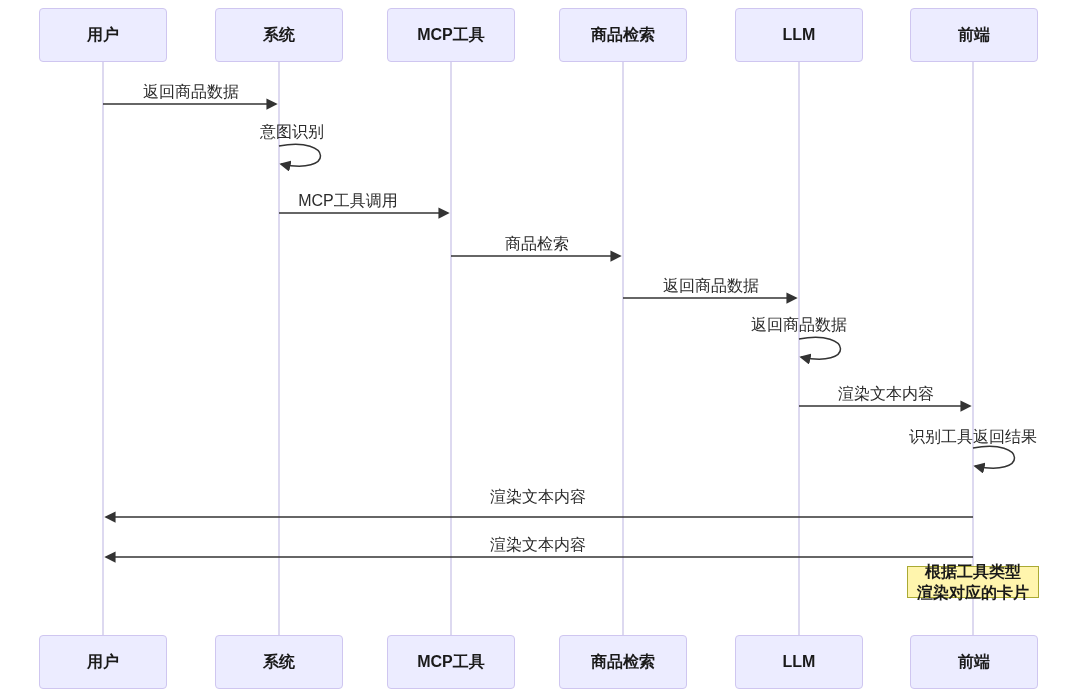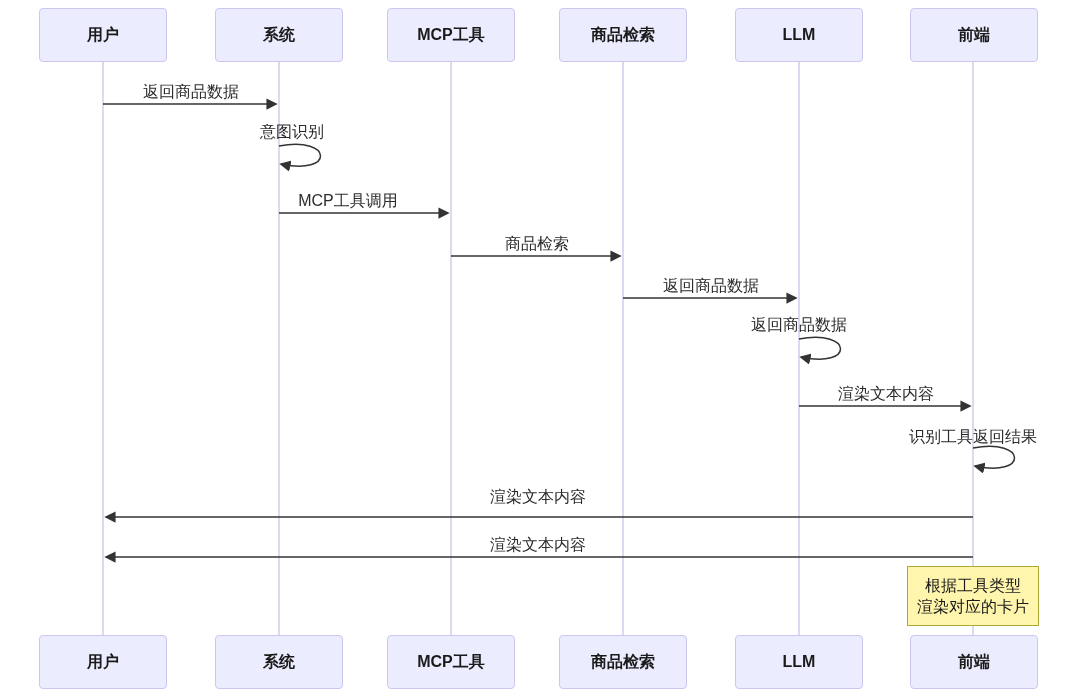--- a/index.html
+++ b/index.html
@@ -54,32 +54,33 @@
     line-height: 19px;
     color: #2b2b2b;
     z-index: 4;
     white-space: nowrap;
   }
   .note-box {
     position: absolute;
     left: 907px;
     top: 566px;
     width: 132px;
-    height: 60px;
+    height: 32px;
     background: #fff5ad;
     border: 1px solid #aaaa33;
     display: flex;
     flex-direction: column;
     align-items: center;
     justify-content: center;
     font-size: 16px;
     line-height: 21px;
     color: #1a1a1a;
     z-index: 5;
     text-align: center;
+    font-weight: bold;
   }
 </style>
 </head>
 <body>
 
 <div class="canvas">
 
   <div class="lifeline" style="left:102px;"></div>
   <div class="lifeline" style="left:278px;"></div>
   <div class="lifeline" style="left:450px;"></div>

